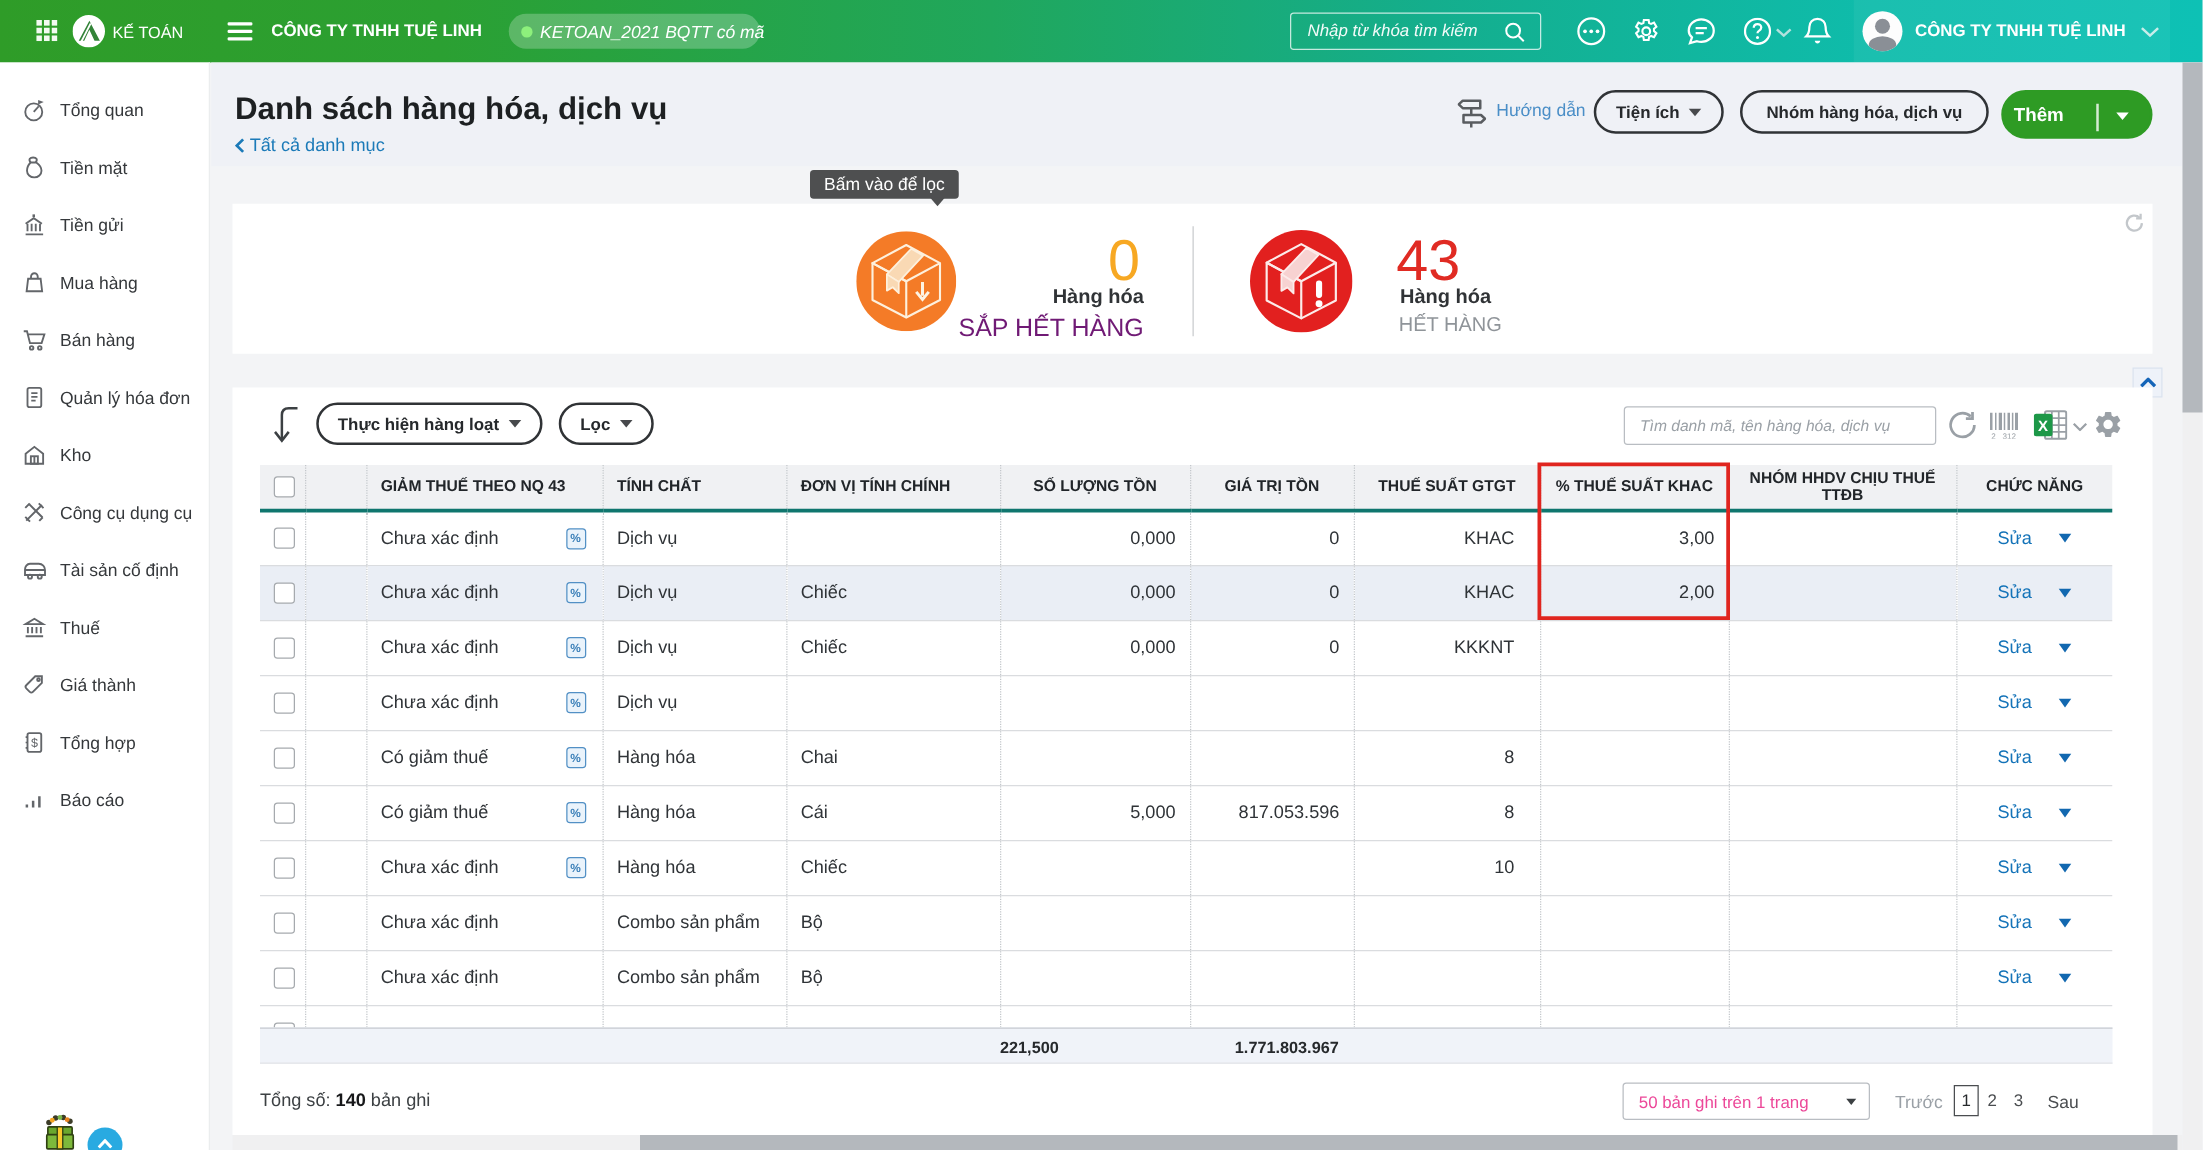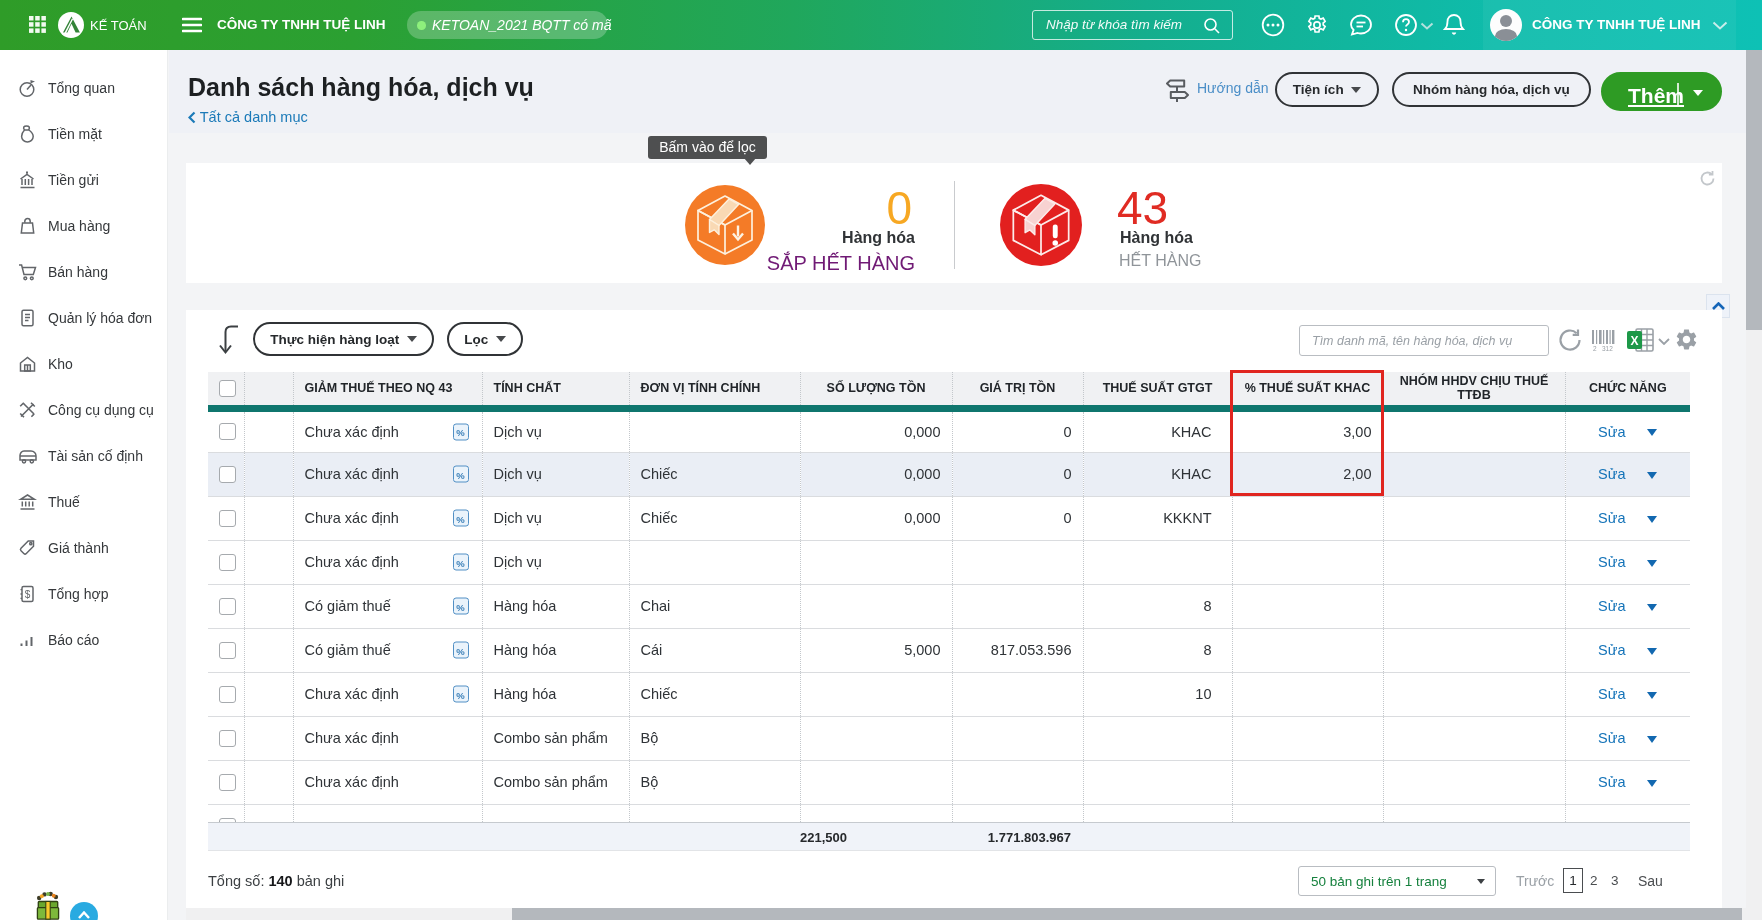--- a/index.html
+++ b/index.html
@@ -24,21 +24,21 @@
   .caret-dn.dark { border-top-color:#3c4043; }
   .caret-dn.white { border-top-color:#fff; }
   
   #statcard { position:absolute; left:186px; top:163px; width:1536px; height:120px; background:#fff; }
   #panel { position:absolute; left:186px; top:310px; width:1536px; height:598px; background:#fff; }
   #tooltip { position:absolute; left:648px; top:136px; width:119px; height:23px; background:#4e4f50; border-radius:3px; color:#fff; font-size:14px; text-align:center; line-height:22px; z-index:9; }
   #tooltip:after { content:""; position:absolute; left:96px; top:22px; border:6px solid transparent; border-top:7px solid #4e4f50; border-bottom:none; }
   
   #tblwrap { position:absolute; left:22px; top:62px; width:1482px; height:450px; overflow:hidden; }
   table { border-collapse:collapse; table-layout:fixed; width:1482px; font-size:14.5px; color:#2f3337; }
-  th { white-space:nowrap; height:36px; background:#f0f1f3; font-size:12.5px; color:#212529; border-bottom:7px solid #0f766e; font-weight:bold; padding:0 11px; line-height:14px; }
+  th { white-space:nowrap; height:36px; background:#f0f1f3; font-size:12.5px; color:#212529; border-bottom:3px solid #0f766e; font-weight:bold; padding:0 11px; line-height:14px; }
   td { height:44px; border-bottom:1px solid #dadcdf; padding:0 11px; overflow:hidden; white-space:nowrap; }
   th.ds, td.ds { border-left:1px dotted #c3c7cb; }
   tr.hl td { background:#eaeef5; }
   .num { text-align:right; }
   .ctr { text-align:center; }
   .lft { text-align:left; }
   .cbx { width:17px; height:17px; border:1px solid #a6aaae; border-radius:3px; background:#fff; margin:0 auto; }
   .sua { color:#1473b8; font-size:14.5px; }
   .suacaret { display:inline-block; width:0; height:0; border-left:5.5px solid transparent; border-right:5.5px solid transparent; border-top:7px solid #1268b0; vertical-align:middle; margin-left:22px; }
   td.gt { position:relative; }
@@ -242,21 +242,21 @@
 <svg class="abs" style="left:1166px;top:79px" width="23" height="24" viewBox="0 0 23 24" fill="none" stroke="#595c60" stroke-width="2" stroke-linejoin="round">
   <path d="M11 7.5 v5 M11 19 v4"></path>
   <path d="M18.2 1.5 H4.2 L1 4.5 L4.2 7.5 H18.2 V1.5 Z"></path>
   <path d="M4.8 13 H18.8 L22 16 L18.8 19 H4.8 V13 Z"></path>
 </svg>
 <div class="abs" style="left:1197px;top:80px;font-size:14px;color:#4a8ec7">Hướng dẫn</div>
 
 <div class="pill" style="left:1275px;top:72px;width:104px;justify-content:center;">Tiện ích&nbsp;&nbsp;<span class="caret-dn"></span></div>
 <div class="pill" style="left:1392px;top:72px;width:199px;">Nhóm hàng hóa, dịch vụ</div>
 <div class="pill" style="left:1601px;top:72px;width:121px;height:39px;background:#2e9b24;border-color:#2e9b24;color:#fff;border-radius:20px;">
-  <span style="position:absolute;left:25px;top:10px;font-size:21px;text-decoration:underline;">Thêm</span>
+  <span style="position:absolute;left:8px;top:10px;font-size:15px;">Thêm</span>
   <span style="position:absolute;left:74px;top:9px;width:1.5px;height:22px;background:rgba(255,255,255,0.8)"></span>
   <span class="caret-dn white" style="position:absolute;left:90px;top:16px"></span>
 </div>
 
 <div id="tooltip">Bấm vào để lọc</div>
 
 <div id="statcard">
   <svg class="abs" style="left:499px;top:22px" width="80" height="80" viewBox="0 0 80 80">
     <circle cx="40" cy="40" r="40" fill="#f47b27"></circle>
     <g stroke="#fdf0dd" stroke-width="1.7" fill="none" stroke-linejoin="round">
@@ -530,21 +530,21 @@
       </table>
   </div>
   <div id="redbox"></div>
   <div id="sumrow">
     <div class="abs" style="left:592px;top:7px;width:141px;text-align:left;">221,500</div>
     <div class="abs" style="left:744px;top:7px;width:119px;text-align:right;">1.771.803.967</div>
   </div>
 
   <div class="abs" style="left:22px;top:563px;font-size:14.5px;color:#3c4043;">Tổng số: <b style="color:#17181a">140</b> bản ghi</div>
   <div class="abs" style="left:1112px;top:556px;width:198px;height:30px;border:1px solid #b9bdc2;border-radius:3px;background:#fff;">
-    <div class="abs" style="left:12px;top:7px;font-size:13.5px;color:#15803d;">50 bản ghi trên 1 trang</div>
+    <div class="abs" style="left:12px;top:7px;font-size:13.5px;color:#ec4899;">50 bản ghi trên 1 trang</div>
     <span class="caret-dn dark" style="position:absolute;right:10px;top:12px;border-left-width:4.5px;border-right-width:4.5px;border-top-width:5.5px;"></span>
   </div>
   <div class="abs" style="left:1330px;top:563px;font-size:14px;color:#9aa0a6;">Trước</div>
   <div class="abs" style="left:1377px;top:558px;width:20px;height:25px;border:1px solid #4a4d50;background:#fff;font-size:13.5px;color:#26292c;text-align:center;line-height:24px;">1</div>
   <div class="abs" style="left:1404px;top:563px;font-size:13.5px;color:#4a4d50;">2</div>
   <div class="abs" style="left:1425px;top:563px;font-size:13.5px;color:#4a4d50;">3</div>
   <div class="abs" style="left:1452px;top:563px;font-size:14px;color:#4a4d50;">Sau</div>
 </div>
 
 <div class="sbtrack" style="left:186px;top:908px;width:1560px;height:12px;"></div>

